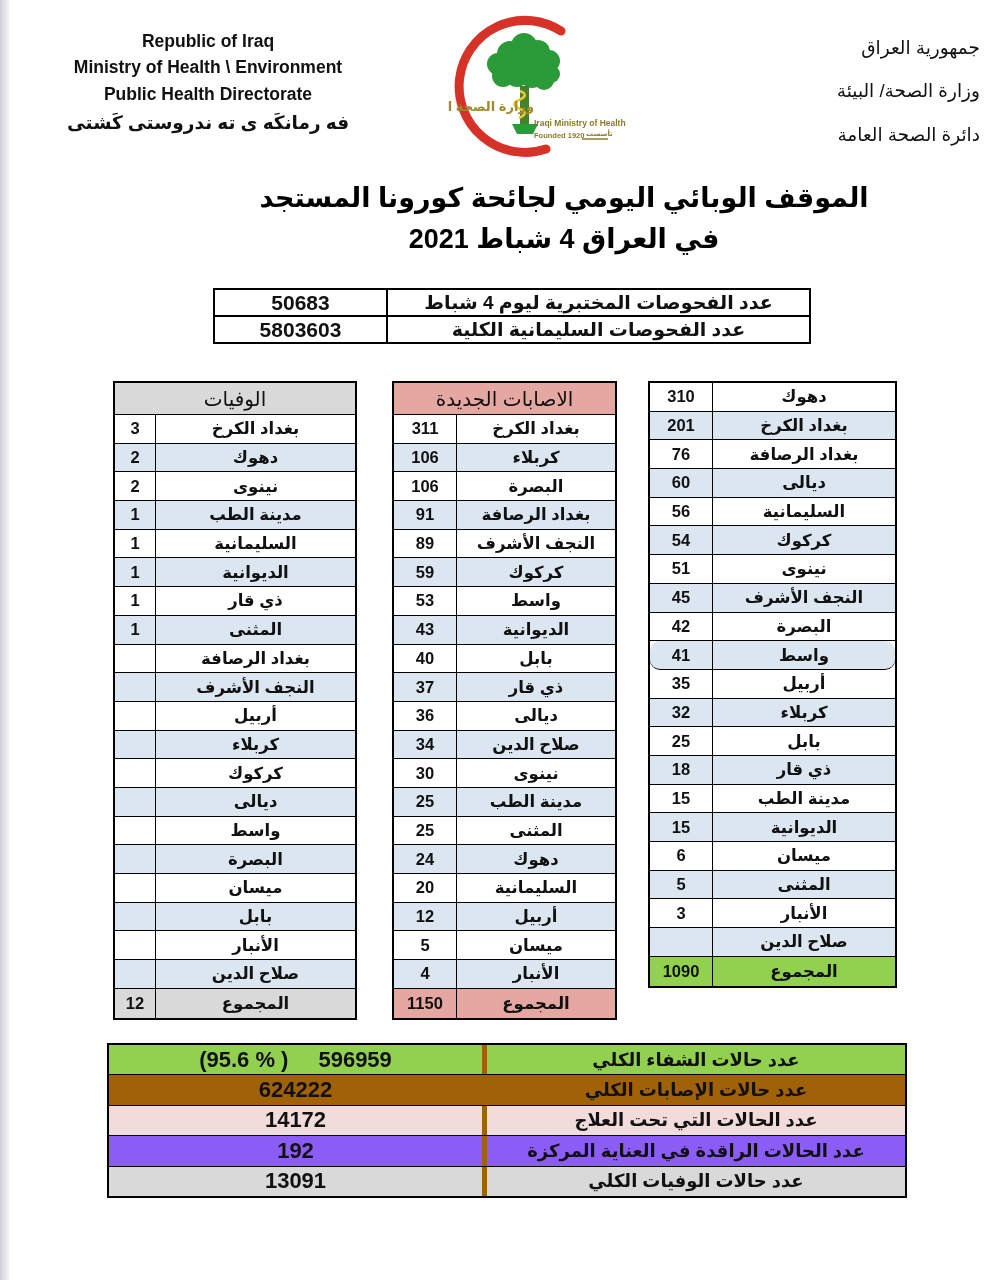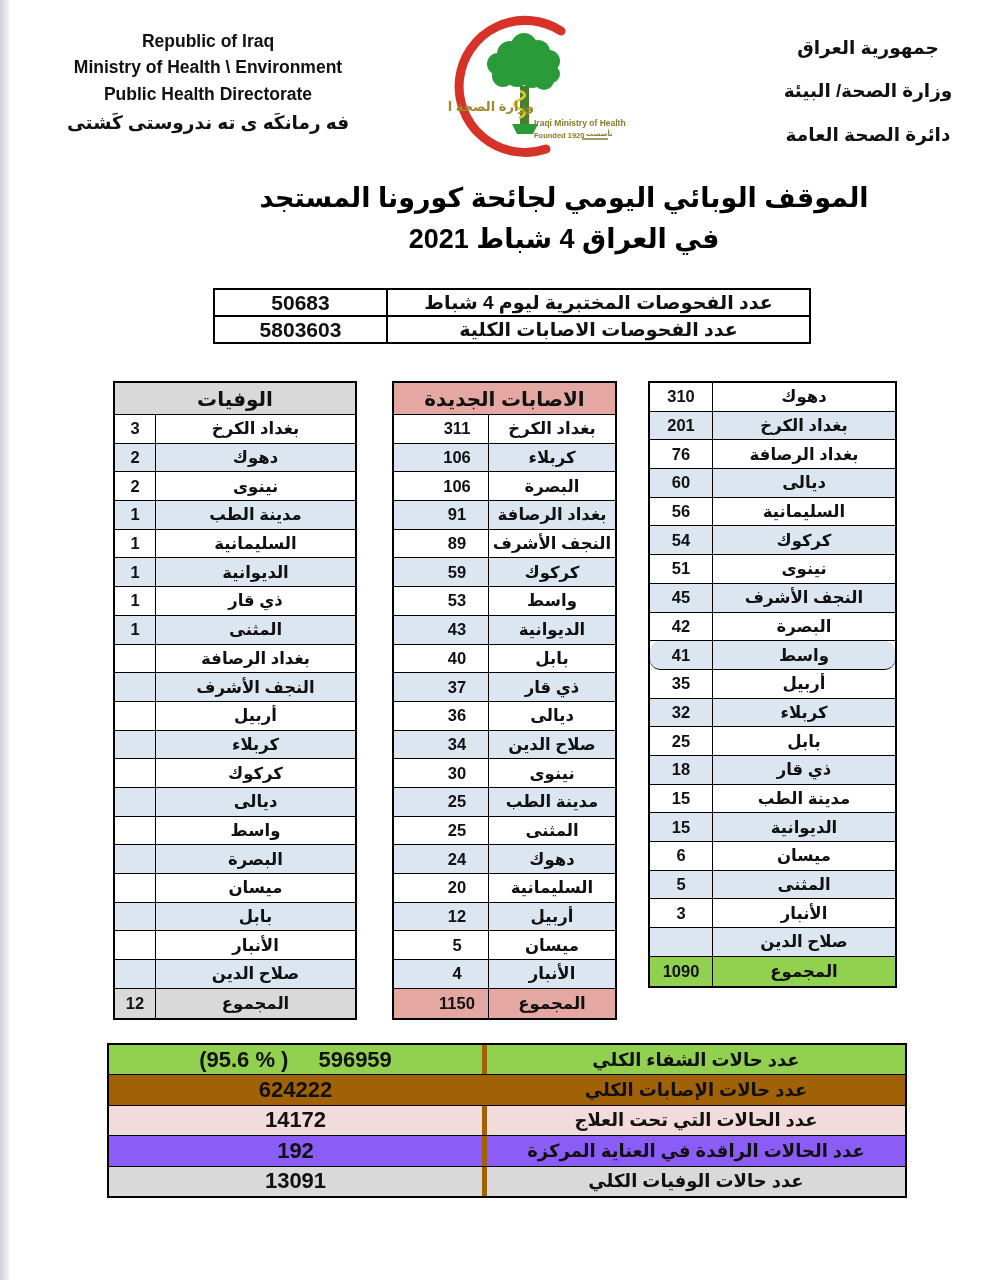--- a/index.html
+++ b/index.html
@@ -7,47 +7,47 @@
     width:1006px;height:1280px;position:relative;background:#ffffff;
     font-family:"Liberation Sans","DejaVu Sans",sans-serif;color:#111;
     overflow:hidden;
   }
   .scan-edge{position:absolute;left:0;top:0;width:9px;height:1280px;
     background:linear-gradient(to right,#cfcfd8,#f3f3f6);}
   
   .hdr-en{position:absolute;left:60px;top:28px;width:296px;text-align:center;
     font-weight:bold;font-size:17.5px;line-height:1.5;}
   .hdr-en .ku{font-size:18.5px;direction:rtl;margin-top:2px;}
-  .hdr-ar{position:absolute;left:756px;top:26px;width:224px;text-align:center;
-    font-weight:bold;font-size:18.5px;line-height:2.35;direction:rtl;}
+  .hdr-ar{position:absolute;left:756px;top:26px;width:224px;
+    font-weight:normal;font-size:18.5px;line-height:2.35;direction:rtl;}
   .logo-wrap{position:absolute;left:448px;top:12px;width:195px;height:152px;}
   
   .title{position:absolute;left:228px;top:178px;width:672px;text-align:center;
     font-weight:bold;font-size:27px;line-height:1.5;direction:rtl;color:#000;}
   
   .tests{position:absolute;left:213px;top:288px;width:594px;border:2px solid #000;background:#fff;}
   .trow{display:flex;height:25px;}
   .trow + .trow{border-top:2px solid #000;}
   .tval{width:171px;border-right:2px solid #000;display:flex;align-items:center;
     justify-content:center;font-weight:bold;font-size:21px;}
   .tlab{flex:1;display:flex;align-items:center;justify-content:center;
     font-weight:bold;font-size:19px;direction:rtl;}
   
   .gtable{position:absolute;top:381px;border:2px solid #000;background:#fff;}
   #tbl-deaths{left:113px;width:240px;}
   #tbl-new_cases{left:392px;width:221px;}
   #tbl-recoveries{left:648px;width:245px;}
   .ghead{height:31px;display:flex;align-items:center;justify-content:center;
-    font-weight:bold;font-size:20px;direction:rtl;border-bottom:1px solid #000;}
+    font-weight:normal;font-size:20px;direction:rtl;border-bottom:1px solid #000;}
   .grow{display:flex;height:27.7px;border-bottom:1px solid #000;}
   .grow.gtotal{height:29px;border-bottom:none;}
   .gval{display:flex;align-items:center;justify-content:center;
     font-weight:bold;font-size:16.5px;border-right:1px solid #000;}
   #tbl-deaths .gval{width:40px;}
-  #tbl-new_cases .gval{width:62px;margin-left:32px;}
+  #tbl-new_cases .gval{width:62px;}
   #tbl-recoveries .gval{width:62px;}
   .glab{flex:1;display:flex;align-items:center;justify-content:center;
     font-weight:bold;font-size:16.5px;direction:rtl;}
   
   .summary{position:absolute;left:107px;top:1043px;width:796px;border:2px solid #000;background:#fff;}
   .srow{display:flex;height:29.4px;}
   .srow + .srow{border-top:1px solid #000;}
   .sval{width:373px;border-right:5px solid #a16207;display:flex;align-items:center;
     justify-content:center;gap:30px;font-weight:bold;font-size:22px;}
   .slab{flex:1;display:flex;align-items:center;justify-content:center;
@@ -107,21 +107,21 @@
     <div>في العراق  4  شباط 2021</div>
   </div>
 
   <div class="tests" id="tests-table">
       <div class="trow">
         <div class="tval">50683</div>
         <div class="tlab">عدد الفحوصات المختبرية  ليوم 4 شباط</div>
       </div>
       <div class="trow">
         <div class="tval">5803603</div>
-        <div class="tlab">عدد الفحوصات الاصابات الكلية</div>
+        <div class="tlab">عدد الفحوصات السليمانية الكلية</div>
       </div>
     </div>
 
   <div class="gtable" id="tbl-deaths">
       <div class="ghead" style="background: rgb(217, 217, 217);">الوفيات</div>
       <div class="grow" style="background: rgb(255, 255, 255);">
         <div class="gval">3</div>
         <div class="glab">بغداد الكرخ</div>
       </div>
       <div class="grow" style="background: rgb(220, 230, 241);">

